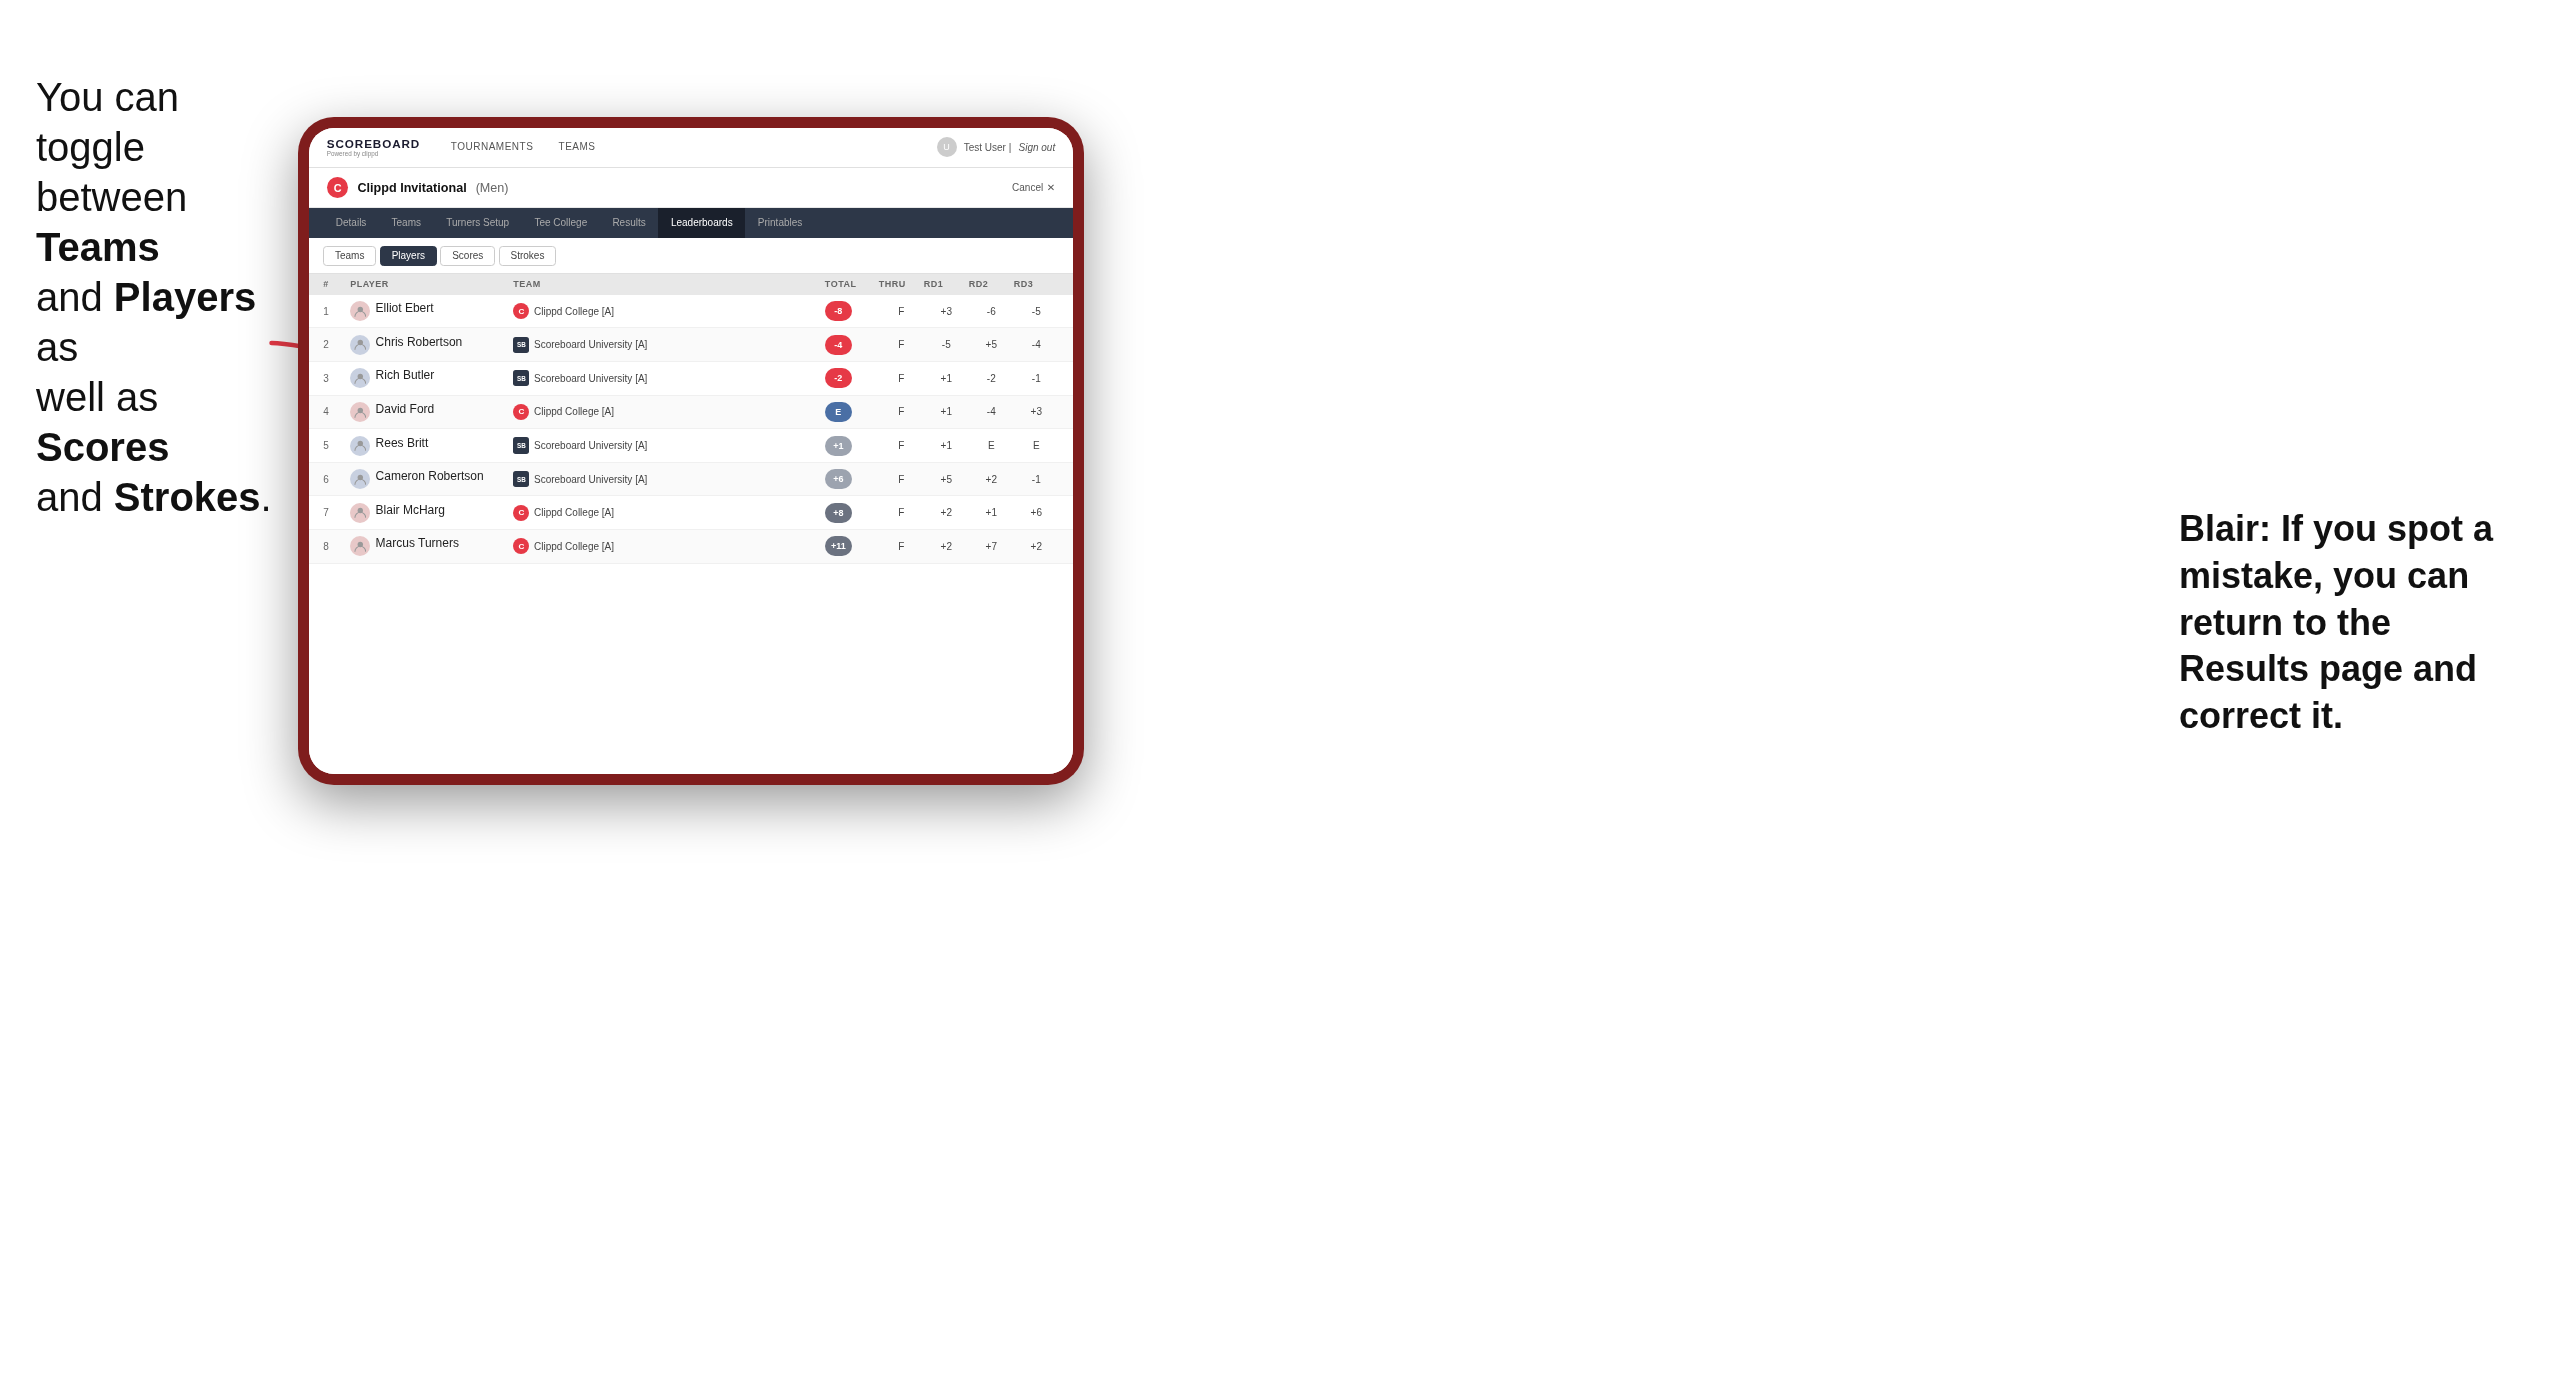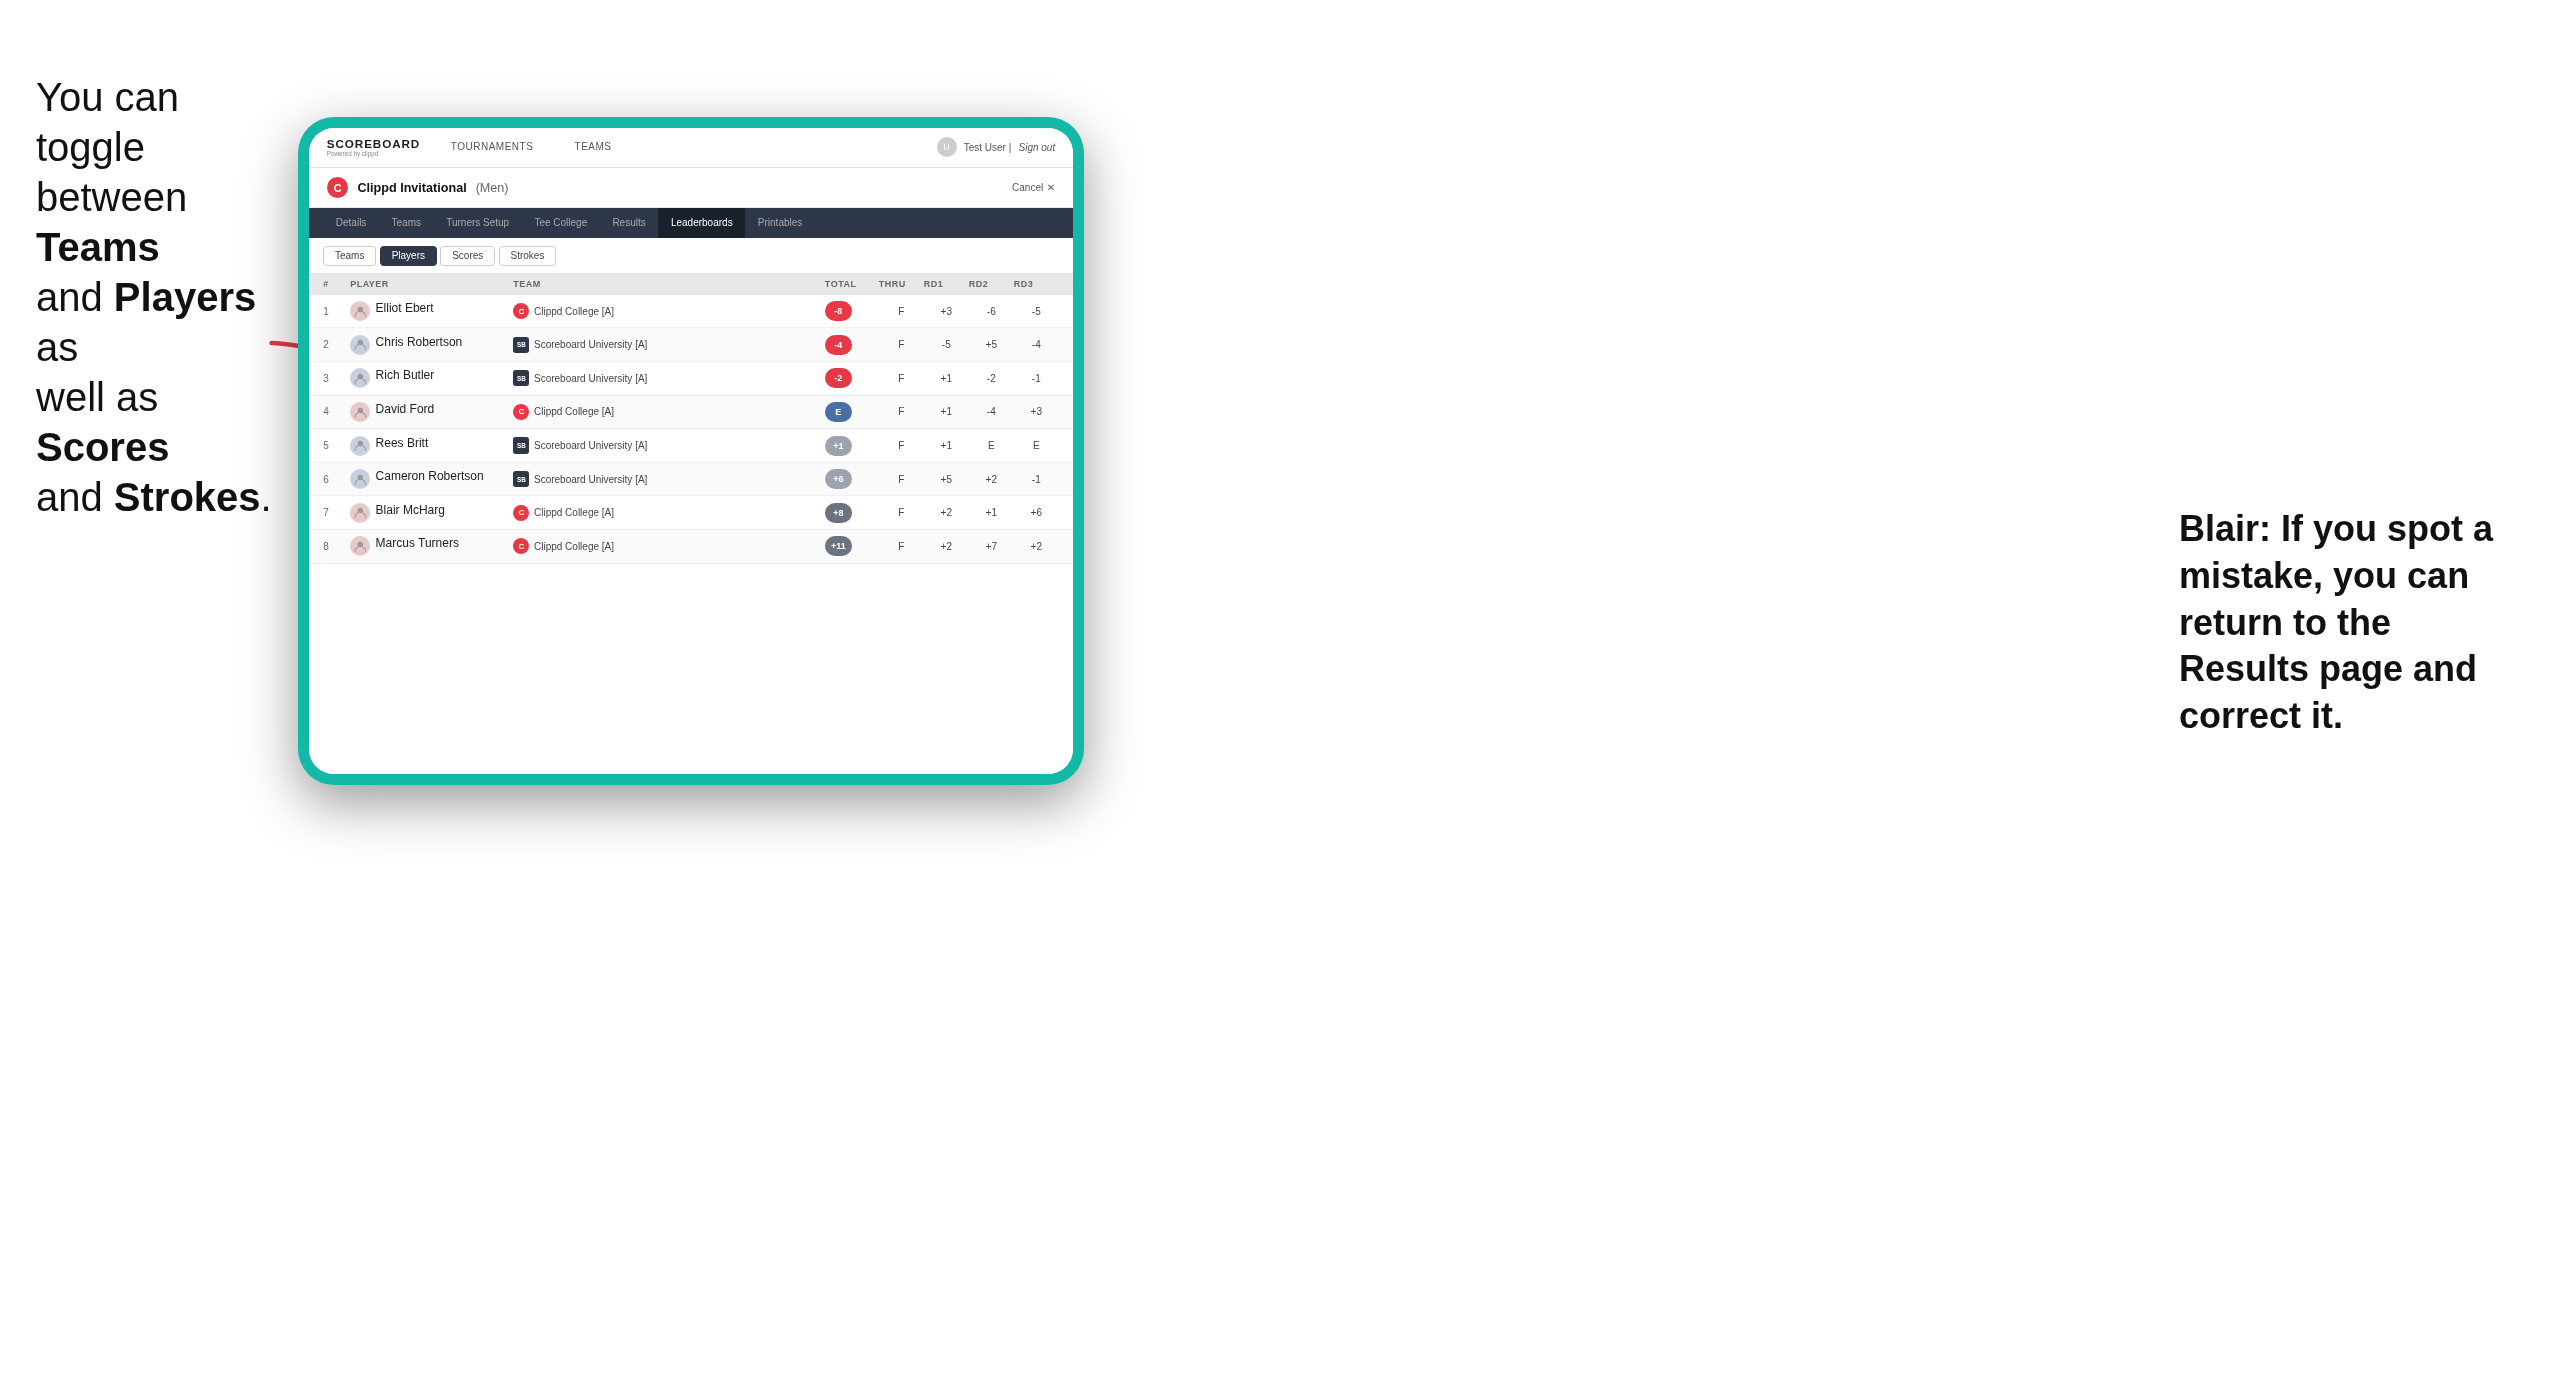--- a/index.html
+++ b/index.html
@@ -36,21 +36,21 @@
     }
     .right-annotation strong { font-weight: 800; }
 
     
     .tablet-frame {
       position: absolute;
       left: 298px;
       top: 117px;
       width: 786px;
       height: 668px;
-      background: #14b8a6;
+      background: #7f1d1d;
       border-radius: 36px;
       padding: 10.8px;
       box-shadow: 0 18px 54px rgba(0,0,0,0.4);
     }
     .tablet-screen {
       width: 100%;
       height: 100%;
       background: #f5f5f5;
       border-radius: 25px;
       overflow: hidden;
@@ -79,21 +79,21 @@
       color: #1a1a2e;
       letter-spacing: 0.9px;
       text-transform: uppercase;
     }
     .logo-sub {
       font-size: 6.3px;
       color: #888;
     }
     .nav-links {
       display: flex;
-      gap: 16px;
+      gap: 0;
       flex: 1;
       align-items: flex-end;
     }
     .nav-link {
       padding: 0 12.6px;
       height: 40px;
       display: flex;
       align-items: center;
       font-size: 10px;
       color: #555;

